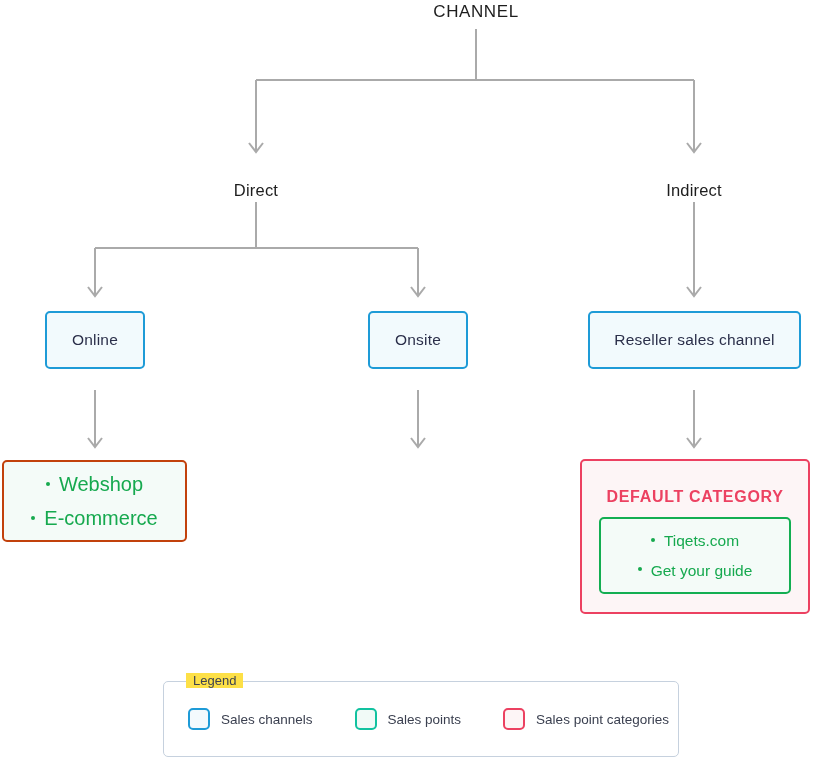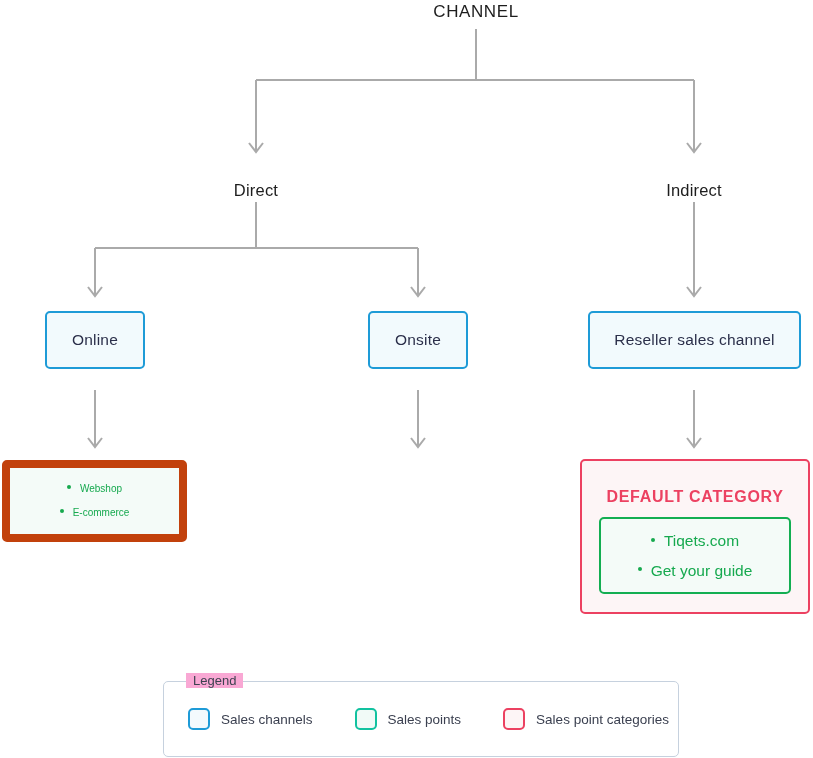--- a/index.html
+++ b/index.html
@@ -54,24 +54,24 @@
     flex-direction: column;
   }
   .node-box.channel-box {
     border: 2px solid #1e9bd7;
     background: #f2fafd;
     color: #2b2f4a;
     font-size: 15.5px;
     letter-spacing: .2px;
   }
   .node-box.points-box {
-    border: 8px solid #c2410c;
+    border: 2px solid #c2410c;
     background: #f4fbf8;
     color: #16a94f;
-    font-size: 10px;
+    font-size: 20px;
   }
   .node-box.category-box {
     border: 2px solid #ec4161;
     background: #fdf5f6;
     align-items: center;
     justify-content: flex-start;
   }
   .node-box.inner-points-box {
     border: 2px solid #13ae52;
     background: #f4fbf8;
@@ -117,21 +117,21 @@
     position: absolute;
     box-sizing: border-box;
     border: 1px solid #c6d1de;
     border-radius: 5px;
     background: #ffffff;
   }
   #legend .legend-caption {
     position: absolute;
     top: -9px;
     left: 22px;
-    background: #f9a8d4;
+    background: #fde047;
     padding: 0 7px;
     font-size: 13px;
     color: #3d4250;
   }
   #legend .legend-items {
     display: flex;
     align-items: center;
     height: 100%;
     padding-left: 24px;
     box-sizing: border-box;

